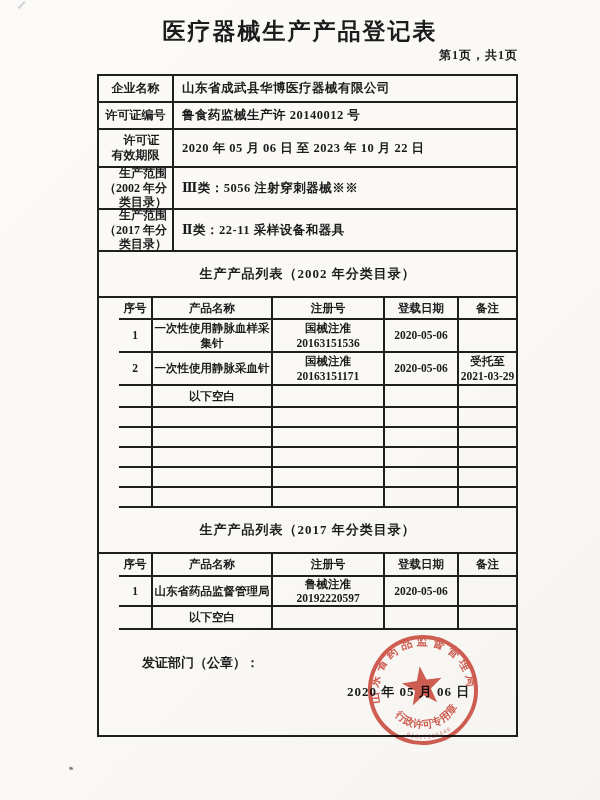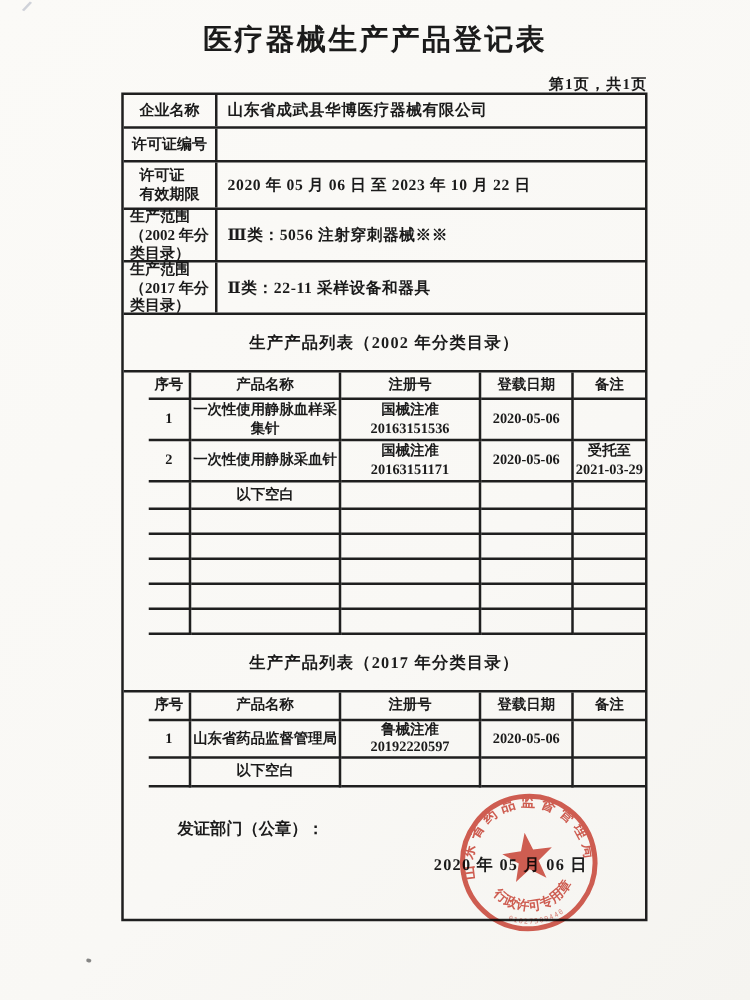--- a/index.html
+++ b/index.html
@@ -7,32 +7,32 @@
     position:relative;width:600px;height:800px;overflow:hidden;
     background:linear-gradient(135deg,#fbfaf7 0%,#f9f8f5 60%,#f5f4f0 100%);
     font-family:"Liberation Serif","DejaVu Serif",serif;
     color:#1b1b1b;
   }
   .title{
     position:absolute;top:16px;left:0;width:100%;text-align:center;
     font-size:23px;font-weight:700;letter-spacing:2px;
   }
   .pageinfo{
-    position:absolute;top:59px;left:97px;width:421px;text-align:right;
+    position:absolute;top:47px;left:97px;width:421px;text-align:right;
     font-size:12px;font-weight:700;letter-spacing:1px;
   }
   .doc{
     position:absolute;left:97px;top:74px;width:421px;height:663px;
     border:2px solid #1f1f1f;box-sizing:border-box;background:transparent;
   }
   .row{display:flex;border-bottom:2px solid #1f1f1f;box-sizing:border-box;}
   .h27{height:27px}.h38{height:38px}.h42{height:42px}.h46{height:46px}
   .label{
     width:75px;border-right:2px solid #1f1f1f;box-sizing:border-box;
-    display:flex;align-items:center;justify-content:center;text-align:left;
+    display:flex;align-items:center;justify-content:center;text-align:right;
     font-weight:700;font-size:12px;line-height:1.22;white-space:pre-line;
   }
   .value{
     flex:1;display:flex;align-items:center;padding-left:8px;
     font-weight:700;font-size:12.5px;letter-spacing:0.5px;
   }
   .sec{
     display:flex;align-items:center;justify-content:center;
     border-bottom:2px solid #1f1f1f;box-sizing:border-box;
     font-weight:700;font-size:13px;letter-spacing:1px;text-align:right;
@@ -76,20 +76,21 @@
   <div class="pageinfo">第1页，共1页</div>
 
   <div class="doc">
 
     <div class="row h27">
       <div class="label">企业名称</div>
       <div class="value">山东省成武县华博医疗器械有限公司</div>
     </div>
     <div class="row h27">
       <div class="label">许可证编号</div>
+      <div class="value">鲁食药监械生产许 20140012 号</div>
     </div>
     <div class="row h38">
       <div class="label">许可证
 有效期限</div>
       <div class="value">2020 年 05 月 06 日  至 2023 年 10 月 22 日</div>
     </div>
     <div class="row h42">
       <div class="label">生产范围
 （2002 年分
 类目录）</div>

